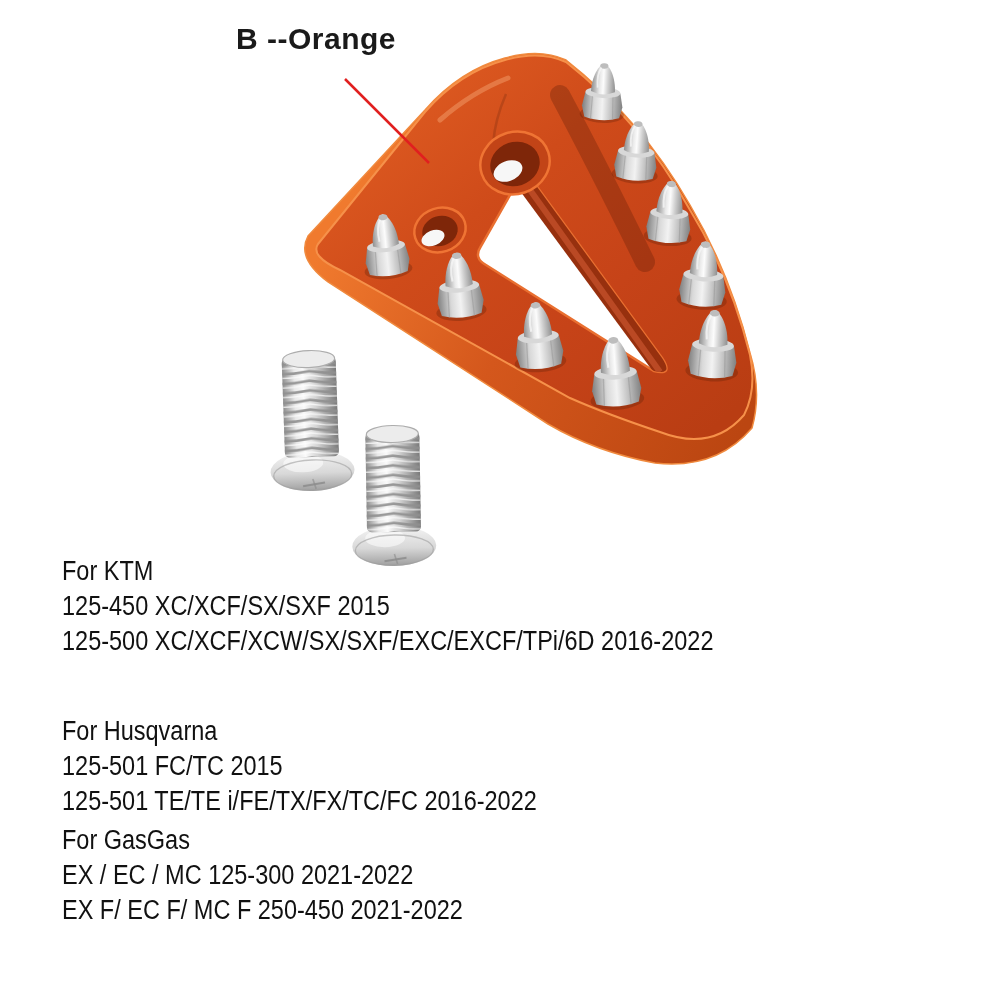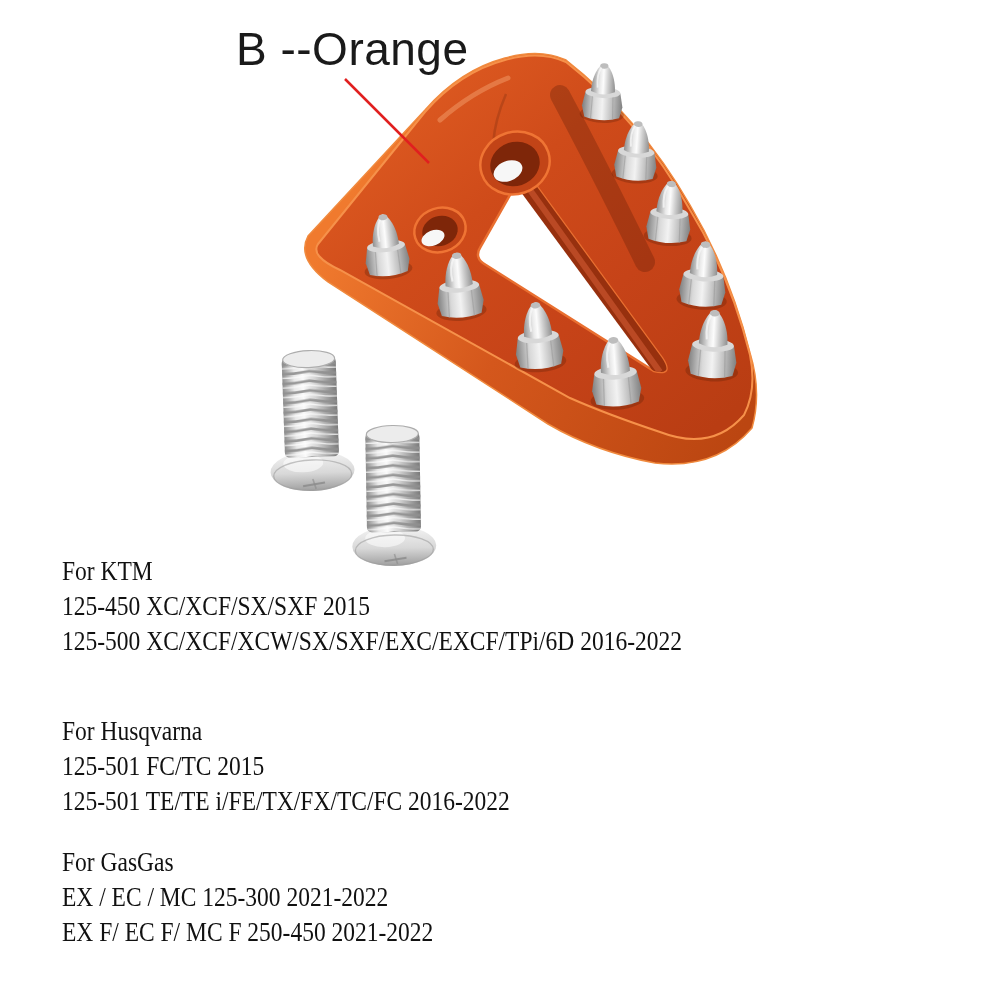--- a/index.html
+++ b/index.html
@@ -4,29 +4,29 @@
 <style>
   html,body{margin:0;padding:0;}
   body{
     width:1001px;height:1001px;overflow:hidden;background:#ffffff;
     font-family:"Liberation Sans","DejaVu Sans",sans-serif;
     position:relative;color:#141414;
   }
   .stage{position:absolute;inset:0;}
   .variant-title{
     position:absolute;left:236px;top:22px;
-    font-size:46px;font-weight:400;color:#1a1a1a;white-space:nowrap;
+    font-size:30px;font-weight:700;color:#1a1a1a;white-space:nowrap;
     letter-spacing:0.5px;
   }
   .illustration{position:absolute;left:0;top:0;}
   .compat{position:absolute;left:62px;top:0;width:760px;}
-  .compat-group{position:absolute;left:0;font-family:Liberation Serif, serif;}
+  .compat-group{position:absolute;left:0;}
   .compat-group.g0{top:554px;}
   .compat-group.g1{top:714px;}
-  .compat-group.g2{top:845px;}
+  .compat-group.g2{top:823px;}
   .cline{
     font-size:27px;line-height:35px;white-space:nowrap;color:#111;
     transform:scaleX(0.87);transform-origin:0 0;font-weight:400;
   }
 </style>
 </head>
 <body>
 
 <div class="stage">
 

